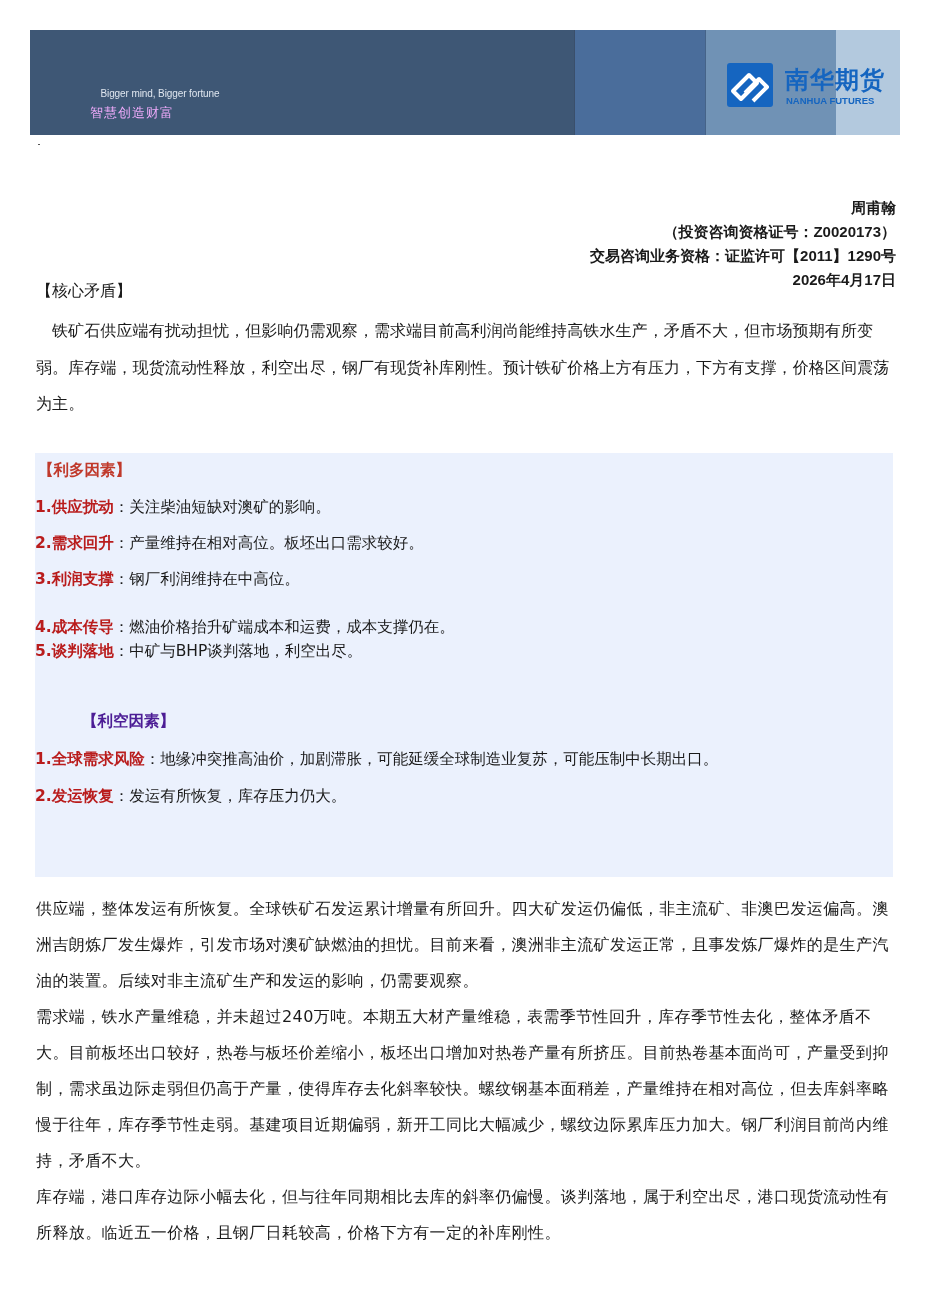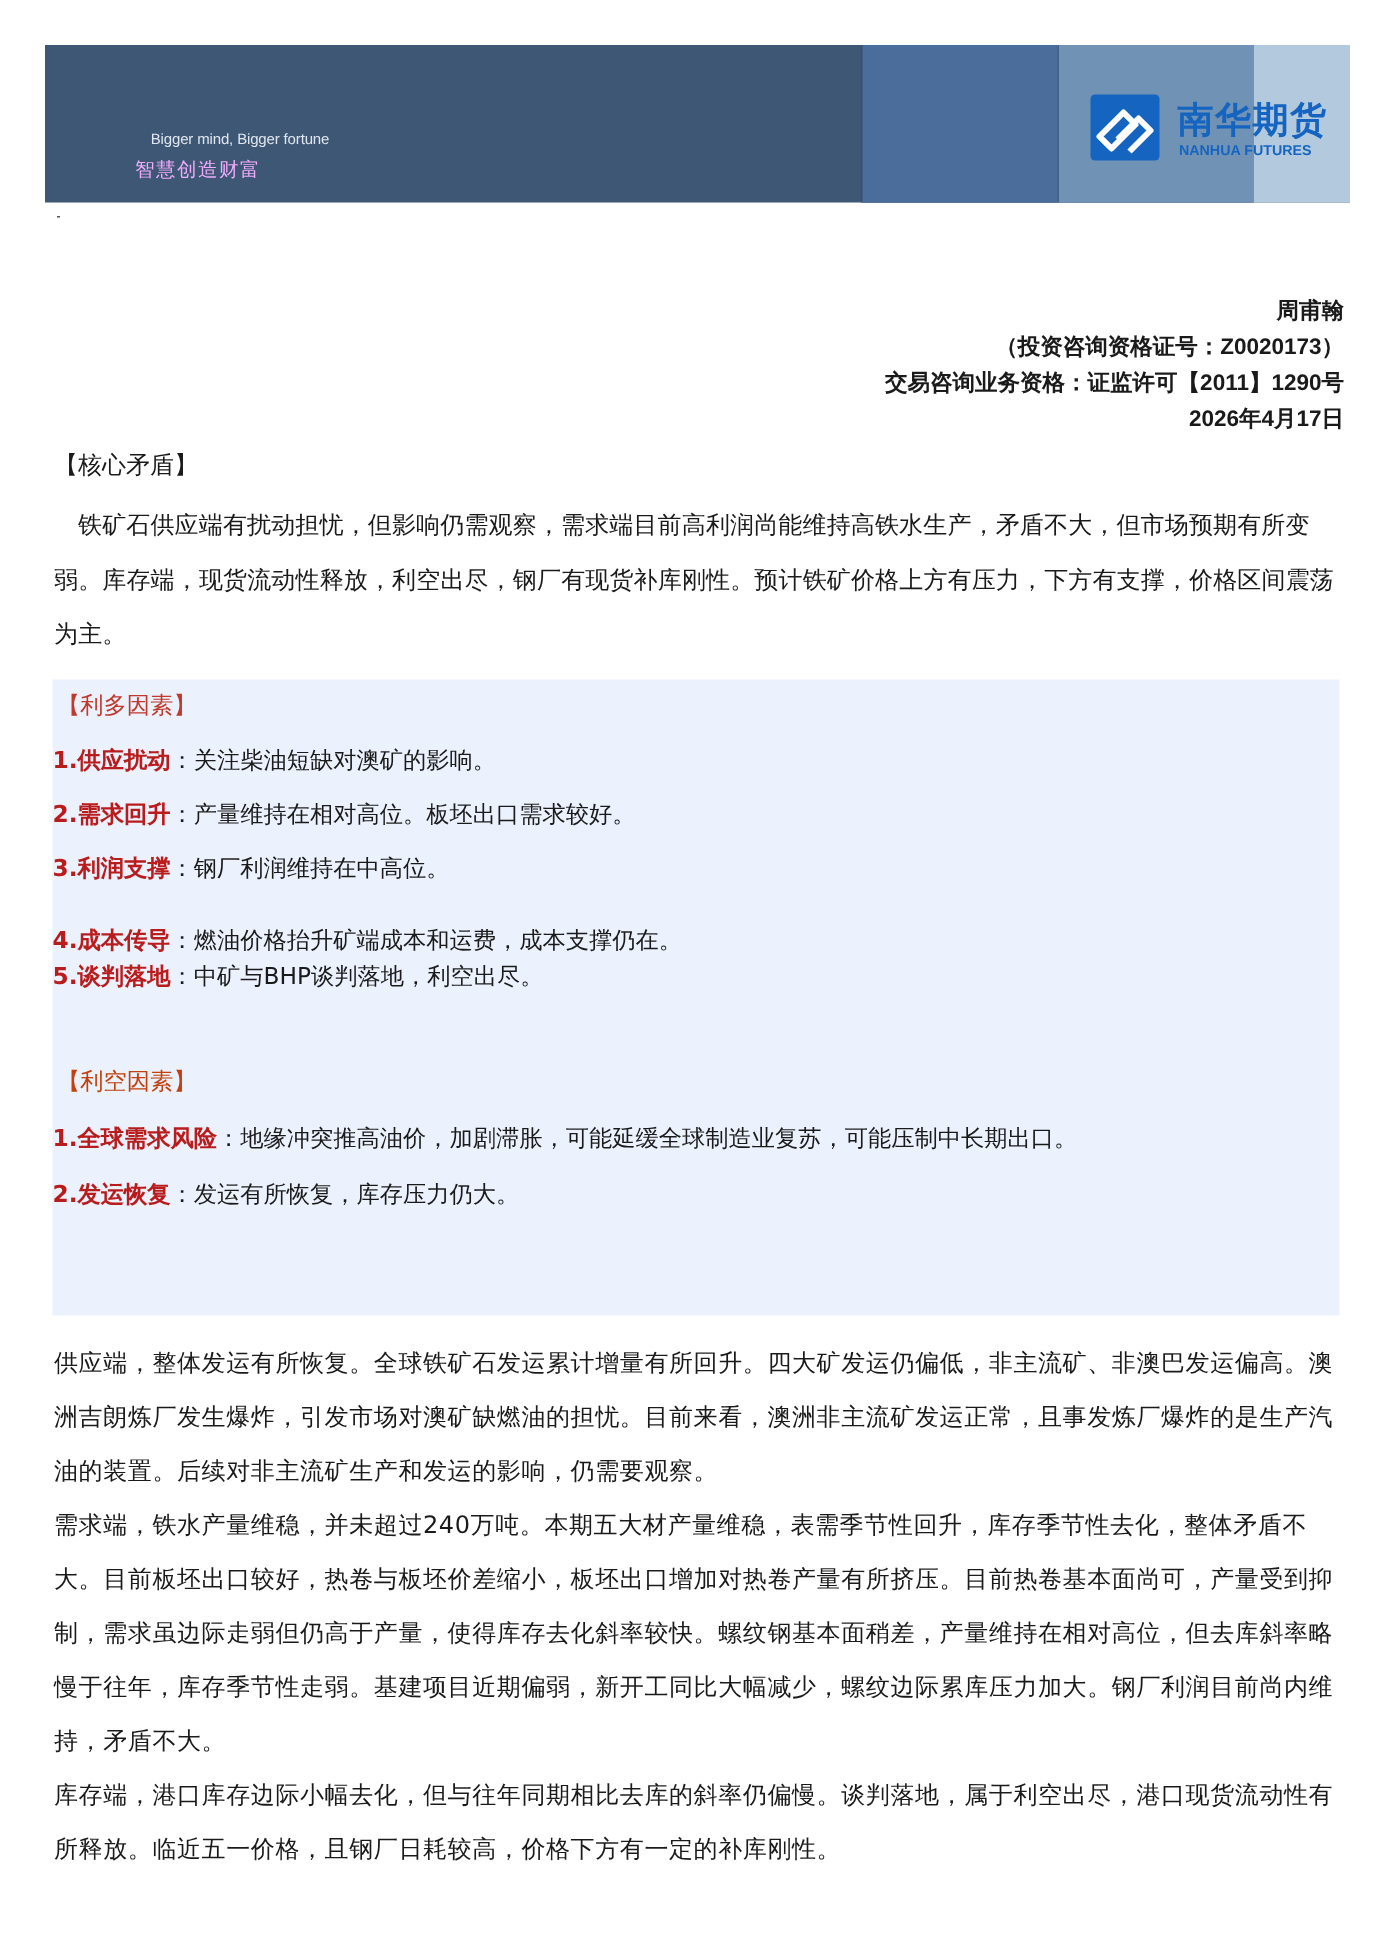--- a/index.html
+++ b/index.html
@@ -19,29 +19,29 @@
     .logo-mark { position: absolute; left: 697px; top: 33px; width: 46px; height: 44px; background: #1565c0; border-radius: 3px; overflow: hidden; }
     .logo-cn { position: absolute; left: 755px; top: 34px; font-size: 24px; font-weight: bold; color: #1565c0; letter-spacing: 1px; white-space: nowrap; }
     .logo-en { position: absolute; left: 756px; top: 65px; font-size: 9.5px; font-weight: bold; color: #1565c0; white-space: nowrap; font-family: "Liberation Sans", sans-serif; }
     .tiny-dot { position: absolute; left: 38px; top: 144px; width: 2px; height: 1px; background: #555; }
 
     
     .author { position: absolute; right: 34px; top: 158px; text-align: right; font-weight: bold; font-size: 15px; line-height: 24px; font-family: "Liberation Sans", sans-serif; margin-top: 38px; }
     .author div { white-space: nowrap; }
 
     
-    .core { position: absolute; left: 36px; top: 279px; width: 856px; font-size: 16px; margin-top: 19px; }
+    .core { position: absolute; left: 36px; top: 279px; width: 856px; font-size: 16px; }
     .core-title { line-height: 24px; margin-bottom: 10px; }
     .core-text { line-height: 36.5px; text-indent: 16px; letter-spacing: 0.1px; }
 
     
     .panel { position: absolute; left: 35px; top: 453px; width: 858px; height: 424px; background: #ebf1fd; }
-    .factor-head { position: absolute; left: 3px; font-size: 15.5px; font-weight: normal; }
+    .factor-head { position: absolute; left: 3px; font-size: 15.5px; font-weight: bold; }
     .bull-head { top: 7px; color: #c0392b; }
-    .bear-head { top: 258px; color: #c2410c; }
+    .bear-head { top: 258px; color: #4c1d95; margin-left: 44px; }
     .item { position: absolute; left: 0; font-size: 15.5px; white-space: nowrap; }
     .item .k { font-weight: bold; color: #b91c1c; }
     .item .v { color: #1a1a1a; }
 
     
     .body { position: absolute; left: 36px; top: 891px; width: 860px; font-size: 16px; line-height: 36px; }
     .body p { margin: 0; letter-spacing: 0.4px; }
   </style>
 </head>
 <body>

